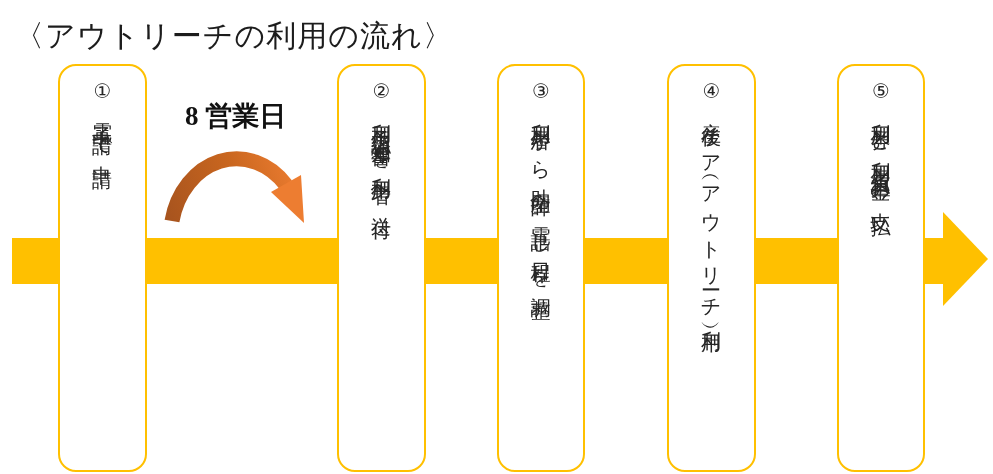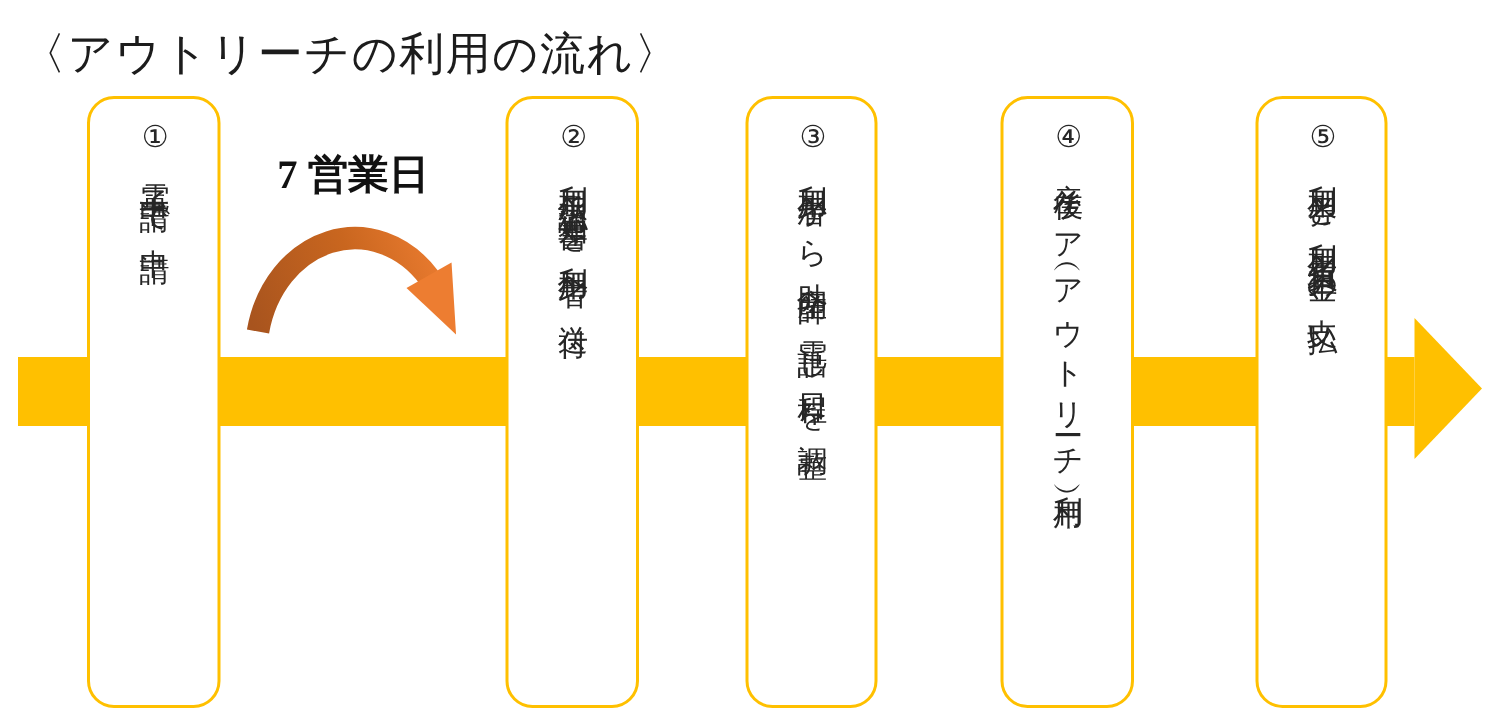--- a/index.html
+++ b/index.html
@@ -119,15 +119,15 @@
       <linearGradient id="arcgrad" gradientUnits="userSpaceOnUse" x1="10" y1="90" x2="140" y2="40">
         <stop offset="0" stop-color="#A8541E"></stop>
         <stop offset="0.55" stop-color="#C9661F"></stop>
         <stop offset="1" stop-color="#ED7D31"></stop>
       </linearGradient>
     </defs>
     <path d="M 12 90 A 66 78 0 0 1 126 54" fill="none" stroke="url(#arcgrad)" stroke-width="15"></path>
     <polygon points="111,61 141,44 144,92" fill="#ED7D31"></polygon>
   </svg>
 
-  <div class="days-label">7 営業日</div>
+  <div class="days-label">8 営業日</div>
 
 </div>
 
 </body></html>

